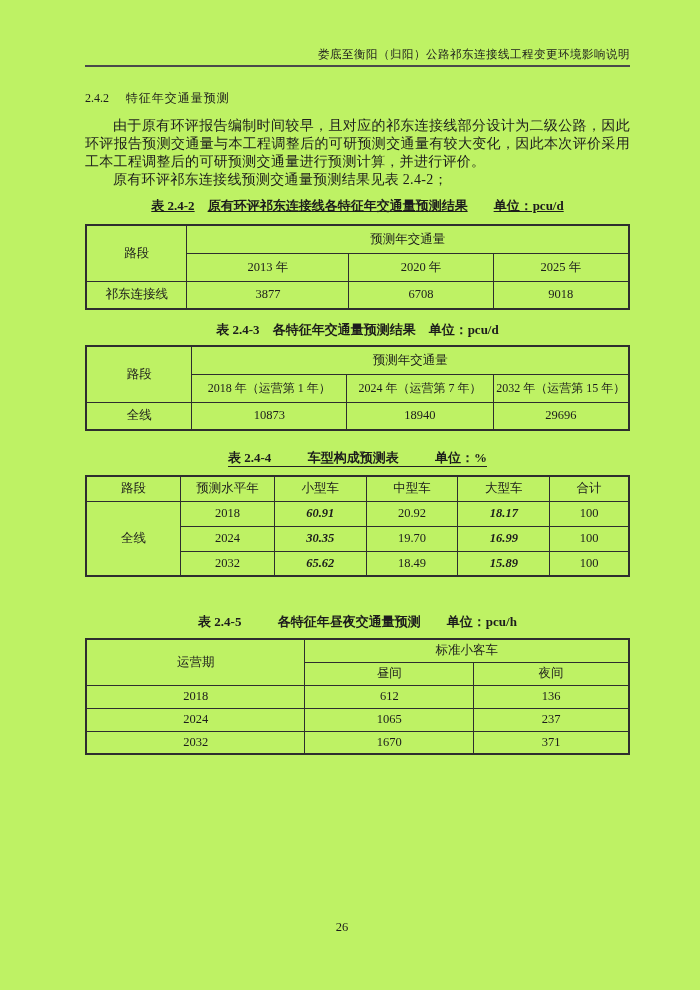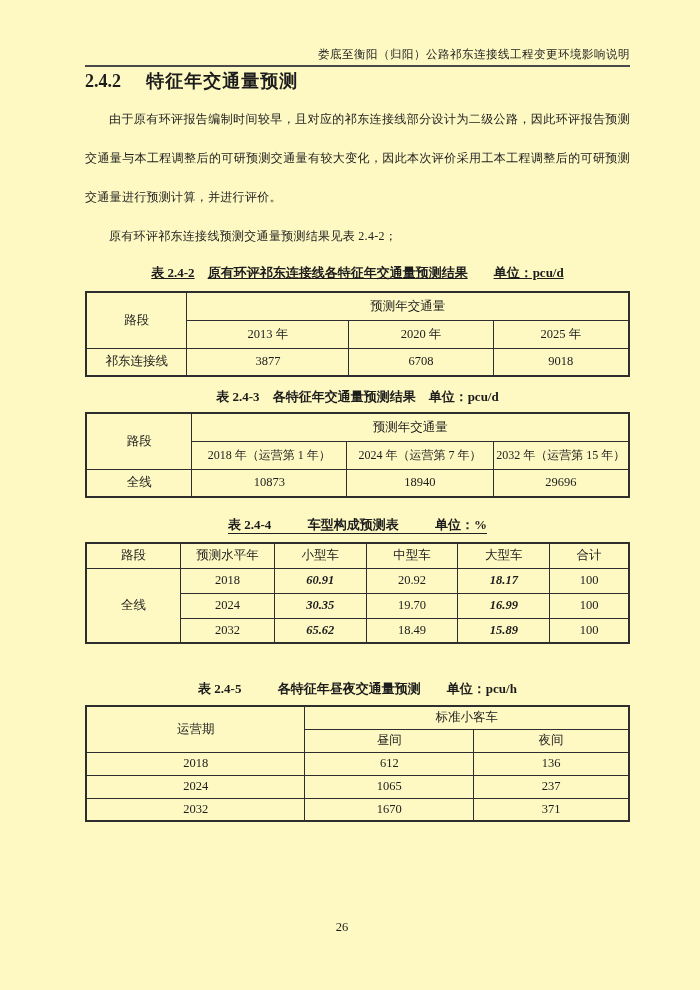--- a/index.html
+++ b/index.html
@@ -2,44 +2,44 @@
 <html><head>
 <meta charset="utf-8">
 <style>
   * { margin: 0; padding: 0; box-sizing: border-box; }
   html, body { background: #888; }
   body { font-family: "Liberation Serif", "DejaVu Serif", serif; color: #1c1c1c; }
   .page {
     position: relative;
     width: 700px; height: 990px;
     margin: 0 auto;
-    background: #fef9c3;
+    background: #bef264;
     padding-left: 85px; padding-right: 70px;
     overflow: hidden;
   }
   .doc-header {
     margin-top: 46px;
     text-align: right;
     font-size: 11.5px;
     line-height: 16px;
     letter-spacing: 0.5px;
     padding-bottom: 3px;
     border-bottom: 2px solid #4a4a4a;
   }
   .section-heading {
-    margin-top: 4px;
-    font-size: 18px;
+    margin-top: 21px;
+    font-size: 12px;
     line-height: 20px;
-    font-weight: bold;
+    font-weight: normal;
     letter-spacing: 1px;
   }
   .section-heading .sec-num { margin-right: 1.4em; letter-spacing: 0; }
   p.body-text {
-    font-size: 12px;
-    line-height: 39px;
+    font-size: 14px;
+    line-height: 18px;
     text-align: justify;
     text-indent: 2em;
     letter-spacing: 0.3px;
   }
   p.p1 { margin-top: 9px; }
   p.p3 { margin-top: 17px; }
   .tbl-caption {
     text-align: center;
     font-weight: bold;
     font-size: 13px;

